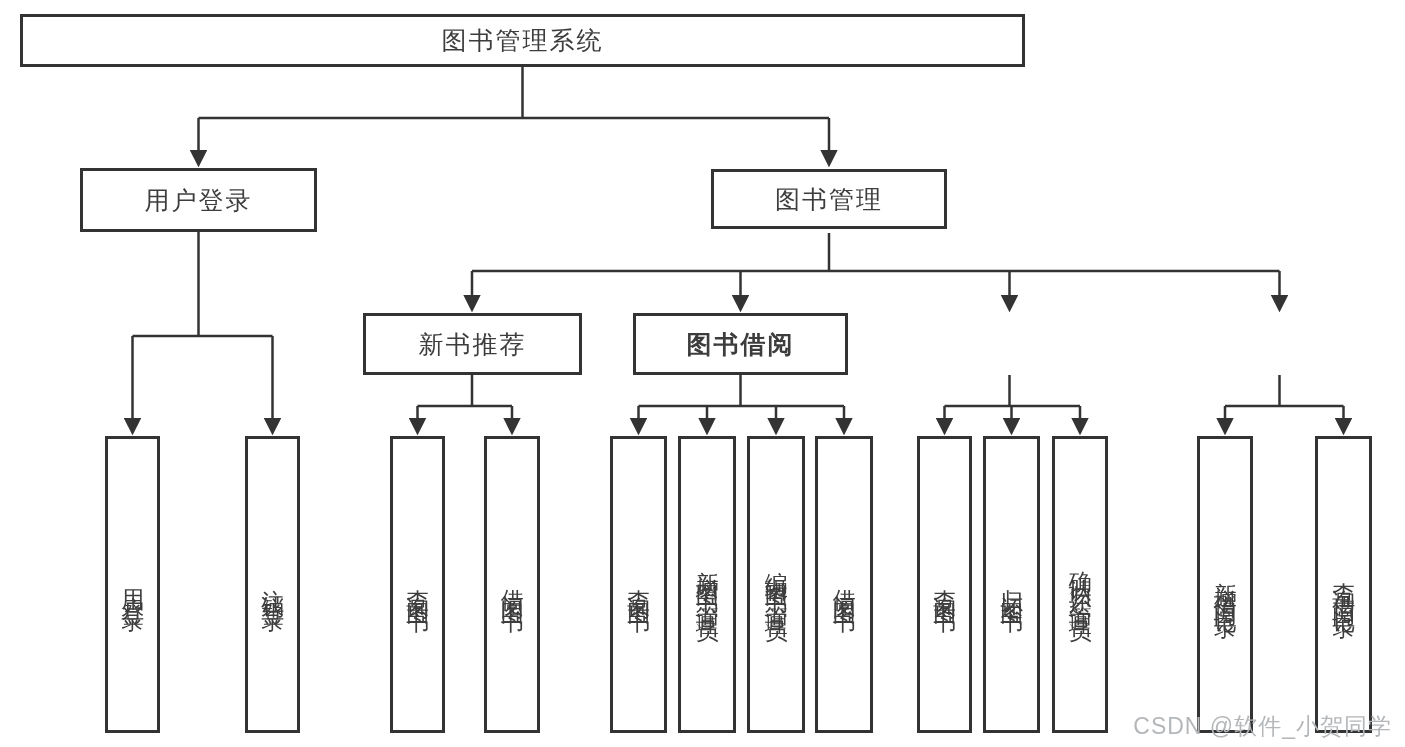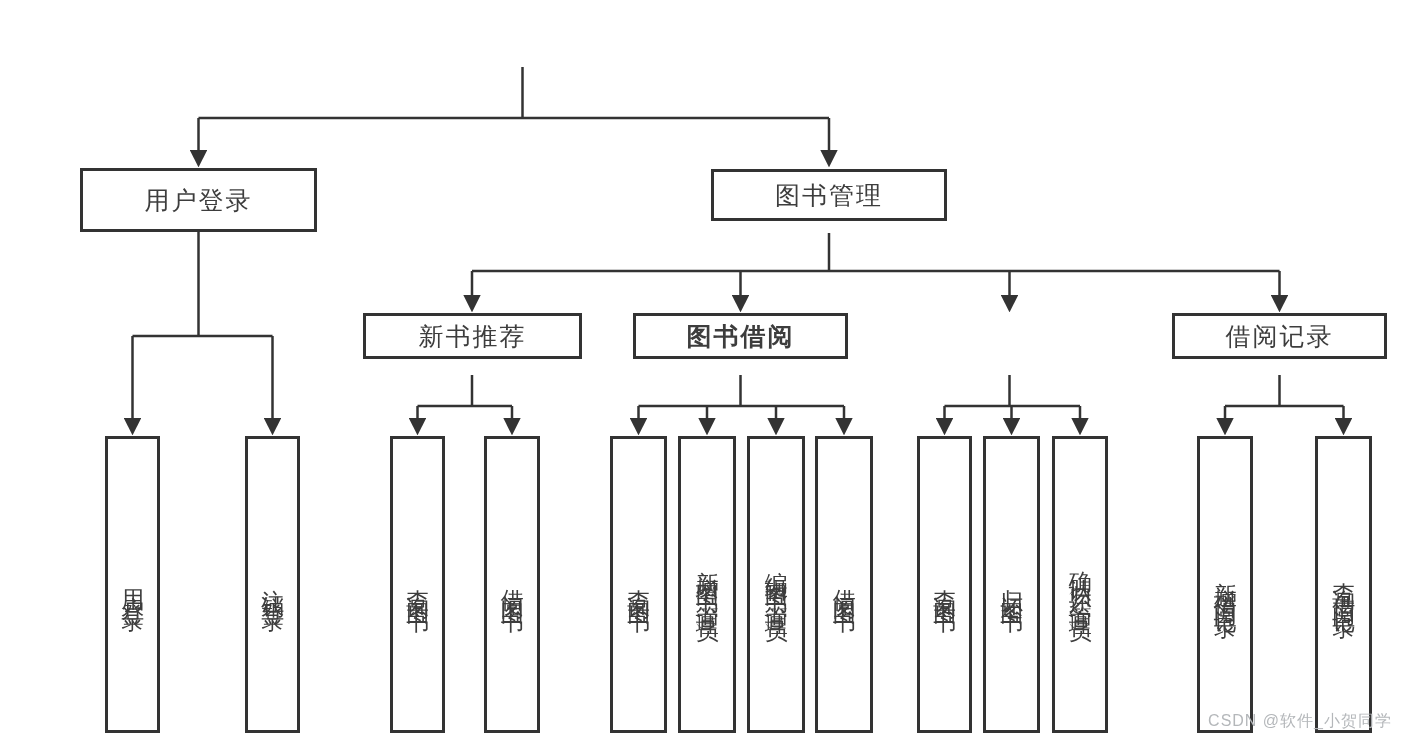--- a/index.html
+++ b/index.html
@@ -25,22 +25,22 @@
     display: flex;
     align-items: center;
     justify-content: center;
     color: #3d3d3d;
     font-size: 25px;
     letter-spacing: 2px;
     white-space: nowrap;
   }
   .root  { left: 20px;  top: 14px;  width: 1005px; height: 53px; }
   .lv2a  { left: 80px;  top: 168px; width: 237px;  height: 64px; }
-  .lv2b  { left: 711px; top: 169px; width: 236px;  height: 52px; }
-  .lv3   { top: 313px; height: 46px; }
+  .lv2b  { left: 711px; top: 169px; width: 236px;  height: 60px; }
+  .lv3   { top: 313px; height: 62px; }
   .lv3a  { left: 363px;  width: 219px; }
   .lv3b  { left: 633px;  width: 215px; font-weight: bold; }
   .lv3c  { left: 902px;  width: 215px; }
   .lv3d  { left: 1172px; width: 215px; }
   .leaf {
     position: absolute;
     top: 436px;
     height: 297px;
     box-sizing: border-box;
     border: 3px solid #333333;
@@ -67,21 +67,21 @@
   .lf7  { left: 815px;  width: 58px; }
   .lf8  { left: 917px;  width: 55px; }
   .lf9  { left: 983px;  width: 57px; }
   .lf10 { left: 1052px; width: 56px; }
   .lf11 { left: 1197px; width: 56px; }
   .lf12 { left: 1315px; width: 57px; }
   #watermark {
     position: absolute;
     top: 711px;
     right: 13px;
-    font-size: 16px;
+    font-size: 23px;
     letter-spacing: 1px;
     color: #b4b7ba;
     white-space: nowrap;
     z-index: 5;
   }
 </style>
 </head>
 <body>
 
 <div id="canvas">
@@ -129,37 +129,37 @@
       <path d="M1011.5,406 V431" marker-end="url(#arrow)"></path>
       <path d="M1080,406 V431" marker-end="url(#arrow)"></path>
 
       <path d="M1279.5,375 V406"></path>
       <path d="M1225,406 H1343.5"></path>
       <path d="M1225,406 V431" marker-end="url(#arrow)"></path>
       <path d="M1343.5,406 V431" marker-end="url(#arrow)"></path>
     </g>
   </svg>
 
+  <div class="hbox root">
+    <span>图书管理系统</span>
+  </div>
 
   <div class="hbox lv2a">
     <span>用户登录</span>
   </div>
   <div class="hbox lv2b">
     <span>图书管理</span>
   </div>
 
   <div class="hbox lv3 lv3a">
     <span>新书推荐</span>
   </div>
   <div class="hbox lv3 lv3b">
     <span>图书借阅</span>
   </div>
-  <div class="hbox lv3 lv3d">
-    <span>借阅记录</span>
-  </div>
 
   <div class="leaf lf0">
     <span class="vtext">用户登录</span>
   </div>
   <div class="leaf lf1">
     <span class="vtext">注销登录</span>
   </div>
   <div class="leaf lf2">
     <span class="vtext">查询图书</span>
   </div>

